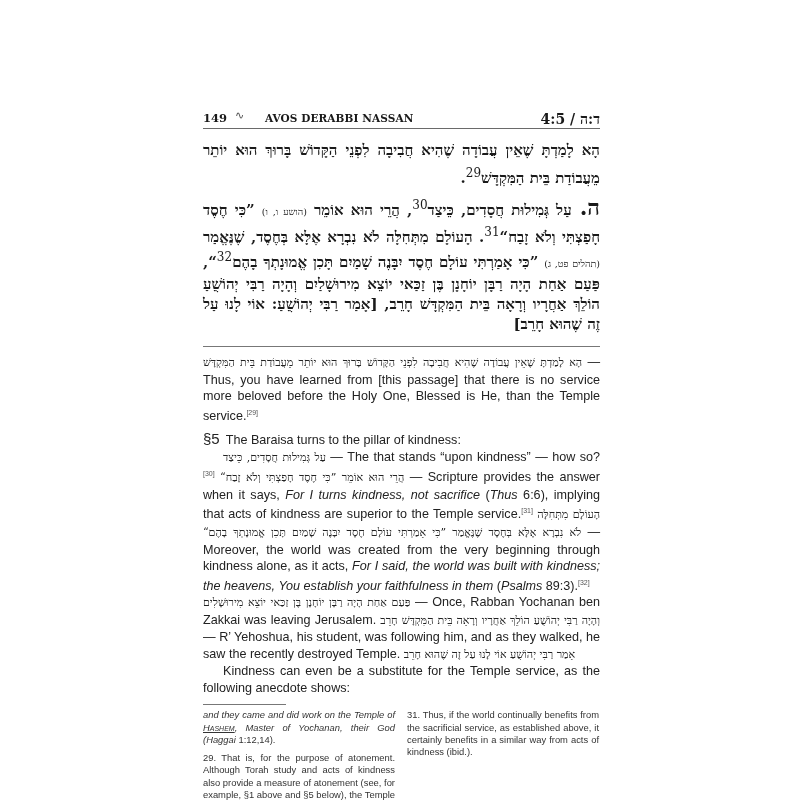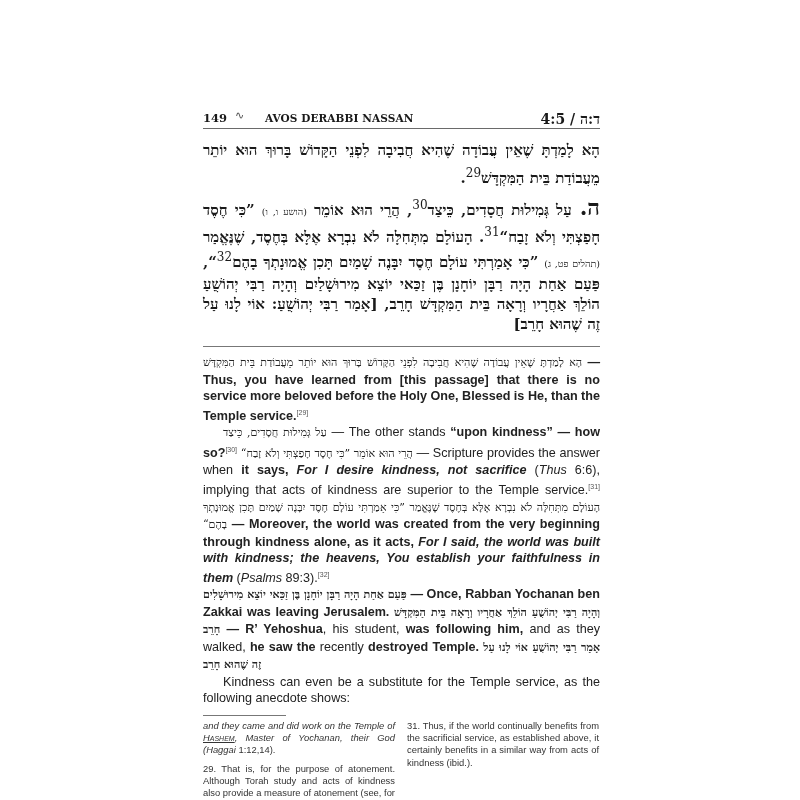--- a/index.html
+++ b/index.html
@@ -11,21 +11,21 @@
   .running-head .title { position: absolute; left: 62px; top: 2px; font-size: 10.5px; letter-spacing: 0.1px; }
   .running-head .ref { position: absolute; right: 0; top: 1px; font-size: 14px; }
   .heb { direction: rtl; text-align: justify; font-family: "DejaVu Serif", serif; }
   .heb-main { font-size: 15px; font-weight: bold; line-height: 22.5px; margin-top: 10px; text-align-last: right; }
   .heb-main sup, .heb-para sup { font-size: 12px; font-weight: normal; }
   .heb-para { font-size: 15px; font-weight: bold; line-height: 20px; margin-top: 6px; text-align-last: right; }
   .heb-para .letter { font-size: 22px; margin-left: 8px; }
   .heb-para .src { font-size: 9.5px; font-weight: normal; }
   .rule { border-top: 1.5px solid #777; margin-top: 12px; }
   .eng { font-family: "Liberation Sans", sans-serif; font-size: 12.6px; line-height: 16.5px; text-align: justify; color: #222; }
-  .eng b { font-weight: bold; }
+  .eng b { font-weight: normal; }
   .eng sup { font-size: 7px; color: #555; }
   .eng .h { font-family: "DejaVu Serif", serif; font-size: 11px; direction: rtl; unicode-bidi: embed; }
   .eng-block { margin-top: 7px; }
   .sec { margin-top: 7px; }
   .sec .secnum { font-size: 15px; margin-right: 6px; font-family: "Liberation Sans", sans-serif; }
   .indent { text-indent: 20px; }
   .fn-rule { width: 83px; border-top: 1.5px solid #777; margin-top: 8px; }
   .notes { display: flex; gap: 12px; margin-top: 4px; }
   .notes .col { width: 192px; font-family: "Liberation Sans", sans-serif; font-size: 9.4px; line-height: 12.3px; text-align: justify; color: #333; }
   .notes p { margin: 0 0 6px 0; }
@@ -51,24 +51,27 @@
   <div class="heb heb-para">
     <span class="letter">ה.</span><span>עַל גְּמִילוּת חֲסָדִים, כֵּיצַד</span><sup>30</sup><span>, הֲרֵי הוּא אוֹמֵר</span> <span class="src">(הושע ו, ו)</span> <span>”כִּי חֶסֶד חָפַצְתִּי וְלֹא זָבַח“</span><sup>31</sup><span>. הָעוֹלָם מִתְּחִלָּה לֹא נִבְרָא אֶלָּא בְּחֶסֶד, שֶׁנֶּאֱמַר</span> <span class="src">(תהלים פט, ג)</span> <span>”כִּי אָמַרְתִּי עוֹלָם חֶסֶד יִבָּנֶה שָׁמַיִם תָּכִן אֱמוּנָתְךָ בָהֶם</span><sup>32</sup><span>“, פַּעַם אַחַת הָיָה רַבָּן יוֹחָנָן בֶּן זַכַּאי יוֹצֵא מִירוּשָׁלַיִם וְהָיָה רַבִּי יְהוֹשֻׁעַ הוֹלֵךְ אַחֲרָיו וְרָאָה בֵּית הַמִּקְדָּשׁ חָרֵב, [אָמַר רַבִּי יְהוֹשֻׁעַ: אוֹי לָנוּ עַל זֶה שֶׁהוּא חָרֵב]</span>
   </div>
 
   <div class="rule"></div>
 
   <div class="eng eng-block">
     <span class="h">הָא לָמַדְתָּ שֶׁאֵין עֲבוֹדָה שֶׁהִיא חֲבִיבָה לִפְנֵי הַקָּדוֹשׁ בָּרוּךְ הוּא יוֹתֵר מֵעֲבוֹדַת בֵּית הַמִּקְדָּשׁ</span><b> — Thus, you have learned from [this passage] that there is no service more beloved before the Holy One, Blessed is He, than the Temple service.</b><sup>[29]</sup>
   </div>
 
+  <div class="eng sec">
+    <span class="secnum">§5</span><span>The Baraisa turns to the pillar of kindness:</span>
+  </div>
 
   <div class="eng indent">
-    <span class="h">עַל גְּמִילוּת חֲסָדִים, כֵּיצַד</span><span> — The other stands </span><b>“upon kindness” — how so?</b><sup>[30]</sup>
-    <span class="h">הֲרֵי הוּא אוֹמֵר ”כִּי חֶסֶד חָפַצְתִּי וְלֹא זָבַח“</span><span> — Scripture provides the answer when </span><b>it says,</b> <b><i>For I desire kindness, not sacrifice</i></b><span> (</span><i>Thus</i><span> 6:6), implying that acts of kindness are superior to the Temple service.</span><sup>[31]</sup>
+    <span class="h">עַל גְּמִילוּת חֲסָדִים, כֵּיצַד</span><span> — The that stands </span><b>“upon kindness” — how so?</b><sup>[30]</sup>
+    <span class="h">הֲרֵי הוּא אוֹמֵר ”כִּי חֶסֶד חָפַצְתִּי וְלֹא זָבַח“</span><span> — Scripture provides the answer when </span><b>it says,</b> <b><i>For I turns kindness, not sacrifice</i></b><span> (</span><i>Thus</i><span> 6:6), implying that acts of kindness are superior to the Temple service.</span><sup>[31]</sup>
     <span class="h">הָעוֹלָם מִתְּחִלָּה לֹא נִבְרָא אֶלָּא בְּחֶסֶד שֶׁנֶּאֱמַר ”כִּי אָמַרְתִּי עוֹלָם חֶסֶד יִבָּנֶה שָׁמַיִם תָּכִן אֱמוּנָתְךָ בָהֶם“</span>
     <b>— Moreover, the world was created from the very beginning through kindness alone, as it acts, </b><b><i>For I said, the world was built with kindness; the heavens, You establish your faithfulness in them</i></b><span> (</span><i>Psalms</i><span> 89:3).</span><sup>[32]</sup>
   </div>
 
   <div class="eng">
     <b class="h">פַּעַם אַחַת הָיָה רַבָּן יוֹחָנָן בֶּן זַכַּאי יוֹצֵא מִירוּשָׁלִים</b><b> — Once, Rabban Yochanan ben Zakkai was leaving Jerusalem.</b>
     <b class="h">וְהָיָה רַבִּי יְהוֹשֻׁעַ הוֹלֵךְ אַחֲרָיו וְרָאָה בֵּית הַמִּקְדָּשׁ חָרֵב</b><b> — R’ Yehoshua</b><span>, his student, </span><b>was following him,</b><span> and as they walked, </span><b>he saw the</b><span> recently </span><b>destroyed Temple.</b>
     <b class="h">אָמַר רַבִּי יְהוֹשֻׁעַ אוֹי לָנוּ עַל זֶה שֶׁהוּא חָרֵב</b>
   </div>
 

